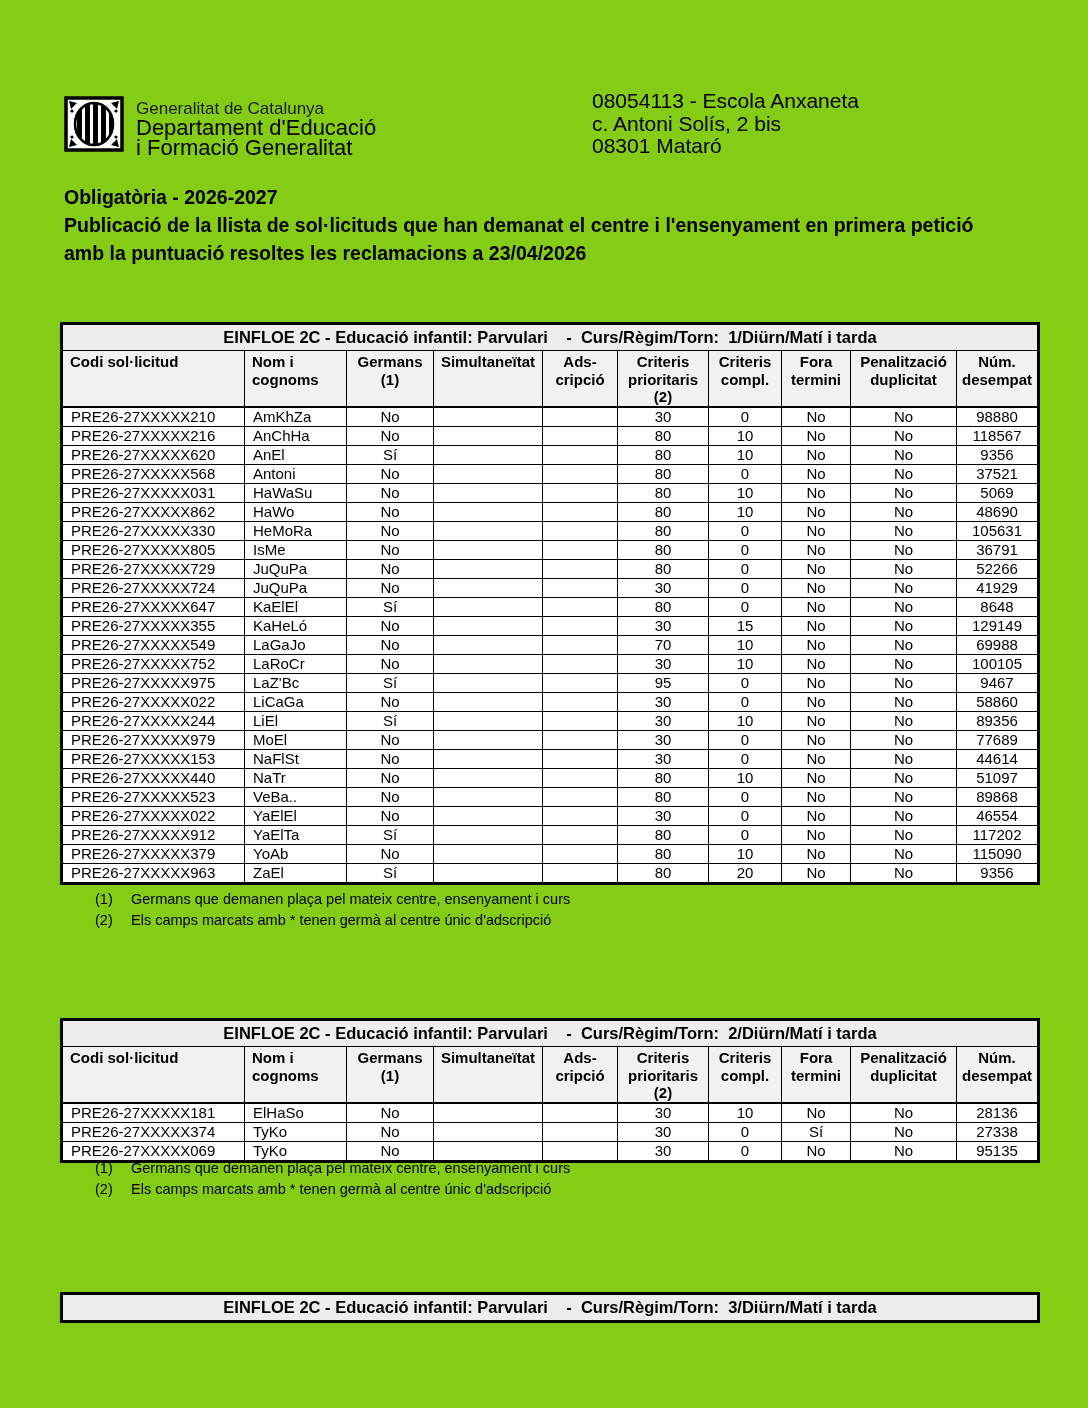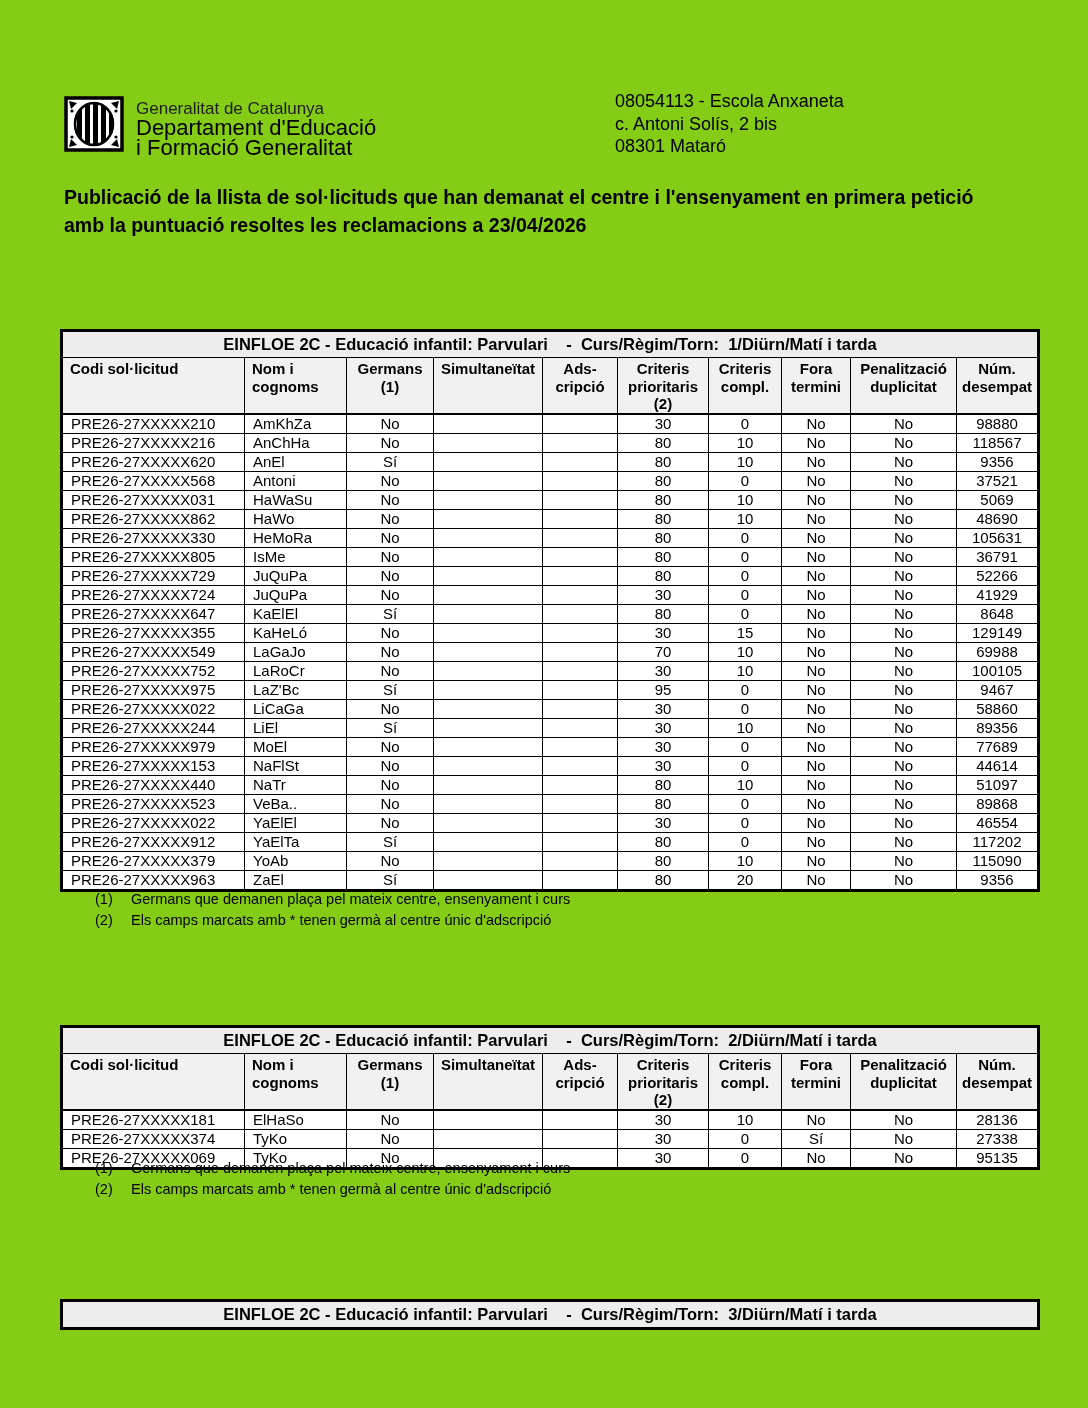--- a/index.html
+++ b/index.html
@@ -12,41 +12,40 @@
     color: #000;
     overflow: hidden;
   }
   .abs { position: absolute; }
 
   
   #logo-block { left: 64px; top: 96px; }
   #org-text { left: 136px; top: 99px; }
   #org-text .org-l1 { font-size: 17px; color: #1c1c1c; line-height: 19px; }
   #org-text .org-l2, #org-text .org-l3 { font-size: 22px; font-weight: normal; line-height: 19.5px; }
-  #addr-block { left: 592px; top: 90px; font-size: 18px; line-height: 22.5px; margin-left: 23px; }
+  #addr-block { left: 592px; top: 90px; font-size: 21px; line-height: 22.5px; }
 
   
   #title-block { left: 64px; top: 183px; width: 942px; }
   #title-block .doc-title-line1 { font-size: 19.5px; font-weight: bold; line-height: 28px; }
   #title-block .doc-title-line2 { font-size: 19.5px; font-weight: bold; line-height: 28px; }
 
   
   #table-1 { left: 60px; top: 322px; }
   #footnotes-1 { left: 95px; top: 889px; }
   #table-2 { left: 60px; top: 1018px; }
   #footnotes-2 { left: 95px; top: 1158px; }
   #table-3 { left: 60px; top: 1292px; }
 
   table.doc-table {
     border-collapse: collapse;
     table-layout: fixed;
     width: 977px;
     background: #fff;
     border: 3px solid #000;
-    margin-top: 7px;
   }
   table.doc-table td, table.doc-table th {
     border: 1.5px solid #000;
     overflow: hidden;
     font-family: "Liberation Sans", sans-serif;
   }
   td.t-title {
     background: #ededed;
     font-weight: bold;
     font-size: 16.5px;
@@ -122,20 +121,21 @@
     <div class="org-l3">i Formació Generalitat</div>
   </div>
 
   <div class="abs" id="addr-block">
     <div>08054113 - Escola Anxaneta</div>
     <div>c. Antoni Solís, 2 bis</div>
     <div>08301 Mataró</div>
   </div>
 
   <div class="abs" id="title-block">
+    <div class="doc-title-line1">Obligatòria - 2026-2027</div>
     <div class="doc-title-line2">Publicació de la llista de sol·licituds que han demanat el centre i l'ensenyament en primera petició amb la puntuació resoltes les reclamacions a 23/04/2026</div>
   </div>
 
   <div class="abs" id="table-1">
       <table class="doc-table">
         <colgroup>
           <col style="width: 183px;">
           <col style="width: 102px;">
           <col style="width: 87px;">
           <col style="width: 109px;">

